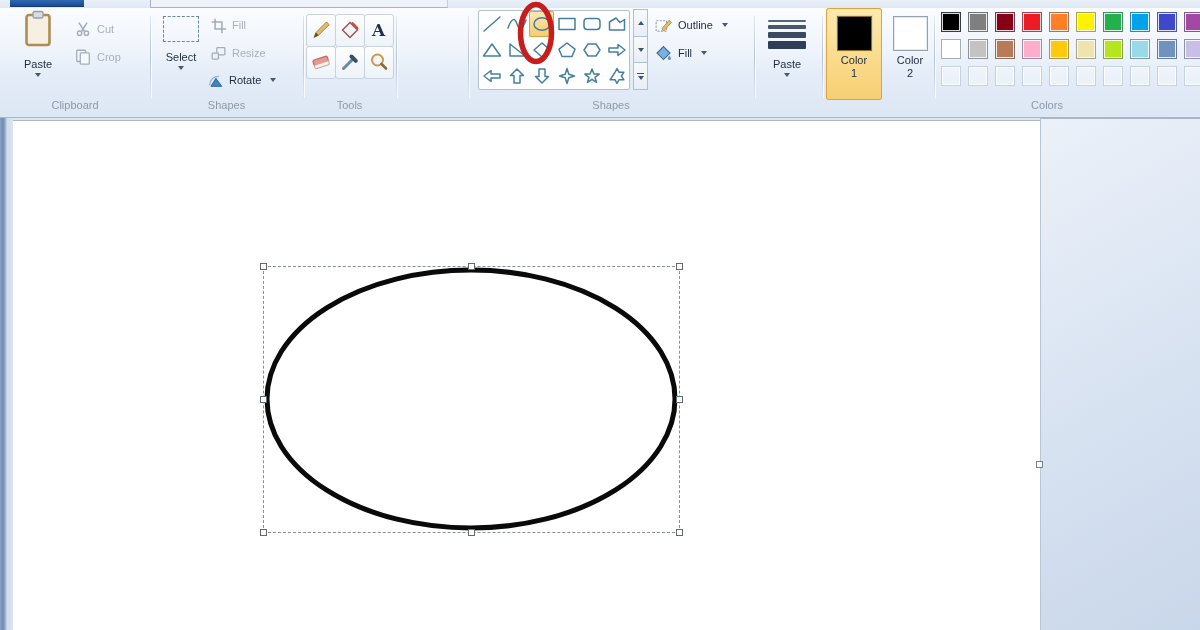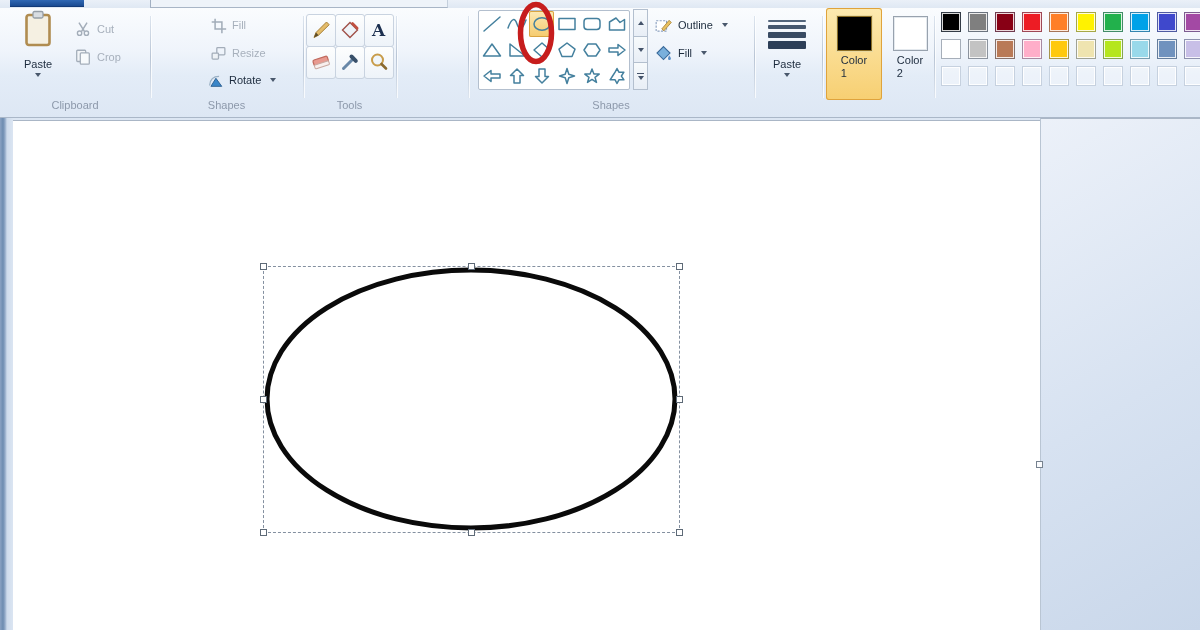--- a/index.html
+++ b/index.html
@@ -62,21 +62,21 @@
   .size-bars { display:flex; flex-direction:column; align-items:center; gap:3px; margin-top:10px; }
   .size-bars i { display:block; width:38px; border-radius:1px; }
 
   
   #color1-btn { left:826px; top:0; width:56px; height:92px;
     background:linear-gradient(#fdeab0,#f7cf72); box-shadow:inset 0 0 0 1px #dfa33c; border-radius:3px; }
   #color2-btn { left:886px; top:0; width:48px; height:92px; }
   .swatch-big { width:35px; height:35px; margin-top:8px; }
   #color1-swatch { background:#000; border:1px solid #8a6d25; box-shadow:0 0 0 1px #e9d9a0; }
   #color2-swatch { background:#fff; border:1px solid #98a2ae; box-shadow:inset 0 0 0 1px #e4e9ee; }
-  .two-line { line-height:13px; margin-top:3px; }
+  .two-line { line-height:13px; text-align:center; margin-top:3px; }
   #palette { position:absolute; left:941px; top:4px; width:270px; height:82px; }
   .pal-swatch { position:absolute; width:20px; height:20px; border:1px solid rgba(92,108,128,.55);
     box-shadow:inset 0 0 0 1px rgba(255,255,255,.85); }
   .pal-empty { position:absolute; width:20px; height:20px; border:1px solid #c6d1df;
     background:rgba(255,255,255,.35); box-shadow:inset 0 0 0 1px rgba(255,255,255,.9); }
 
   
   #left-strip { position:absolute; left:0; top:118px; width:13px; height:512px;
     background:linear-gradient(90deg,#8aa2c2 0,#6d8cb0 3px,#93aac8 5px,#cfdcec 7px,#dbe5f2 100%); }
   #canvas { position:absolute; left:13px; top:120px; width:1027px; height:510px; background:#fff;
@@ -136,20 +136,25 @@
     </div>
     <div class="smallrow" style="left:74px;top:38px">
       <svg width="18" height="18" viewBox="0 0 20 20">
         <rect x="3" y="2.5" width="10" height="12.5" rx="1" fill="#f2f5f8" stroke="#a3adb9" stroke-width="1.4"></rect>
         <rect x="7" y="5.5" width="10" height="12.5" rx="1" fill="#f7fafc" stroke="#a3adb9" stroke-width="1.4"></rect>
       </svg>
       <span class="dis">Crop</span>
     </div>
     <div class="glabel" style="left:0;width:150px">Clipboard</div>
 
+    <div class="rbtn" style="left:156px;top:2px;width:50px;height:86px">
+      <div style="width:36px;height:26px;border:1.5px dashed #6e85a0;margin-top:6px"></div>
+      <span class="lbl" style="margin-top:9px">Select</span>
+      <span class="dd"></span>
+    </div>
     <div class="smallrow" style="left:210px;top:6px">
       <svg width="17" height="17" viewBox="0 0 20 20">
         <path d="M6 2 V14 H19 M2 6 H14 V19" stroke="#a3adb9" stroke-width="1.8" fill="none"></path>
       </svg>
       <span class="dis">Fill</span>
     </div>
     <div class="smallrow" style="left:210px;top:34px">
       <svg width="17" height="17" viewBox="0 0 20 20">
         <rect x="8" y="3" width="9.5" height="8.5" rx="1" fill="none" stroke="#a3adb9" stroke-width="1.5"></rect>
         <rect x="2.5" y="9.5" width="7.5" height="7" rx="1" fill="#eef2f6" stroke="#a3adb9" stroke-width="1.5"></rect>
@@ -378,20 +383,21 @@
         <div class="pal-empty" style="left: 27px; top: 54px;"></div>
         <div class="pal-empty" style="left: 54px; top: 54px;"></div>
         <div class="pal-empty" style="left: 81px; top: 54px;"></div>
         <div class="pal-empty" style="left: 108px; top: 54px;"></div>
         <div class="pal-empty" style="left: 135px; top: 54px;"></div>
         <div class="pal-empty" style="left: 162px; top: 54px;"></div>
         <div class="pal-empty" style="left: 189px; top: 54px;"></div>
         <div class="pal-empty" style="left: 216px; top: 54px;"></div>
         <div class="pal-empty" style="left: 243px; top: 54px;"></div>
       </div>
+    <div class="glabel" style="left:934px;width:226px">Colors</div>
   </div>
 
   <div id="left-strip"></div>
   <div id="canvas"></div>
   <div id="right-area"></div>
   <div id="canvas-resize-handle"></div>
 
   <div id="selection">
     <svg id="ellipse-svg" viewBox="0 0 417 267">
       <ellipse cx="208" cy="133" rx="204" ry="129" fill="none" stroke="#0a0a0a" stroke-width="5"></ellipse>

